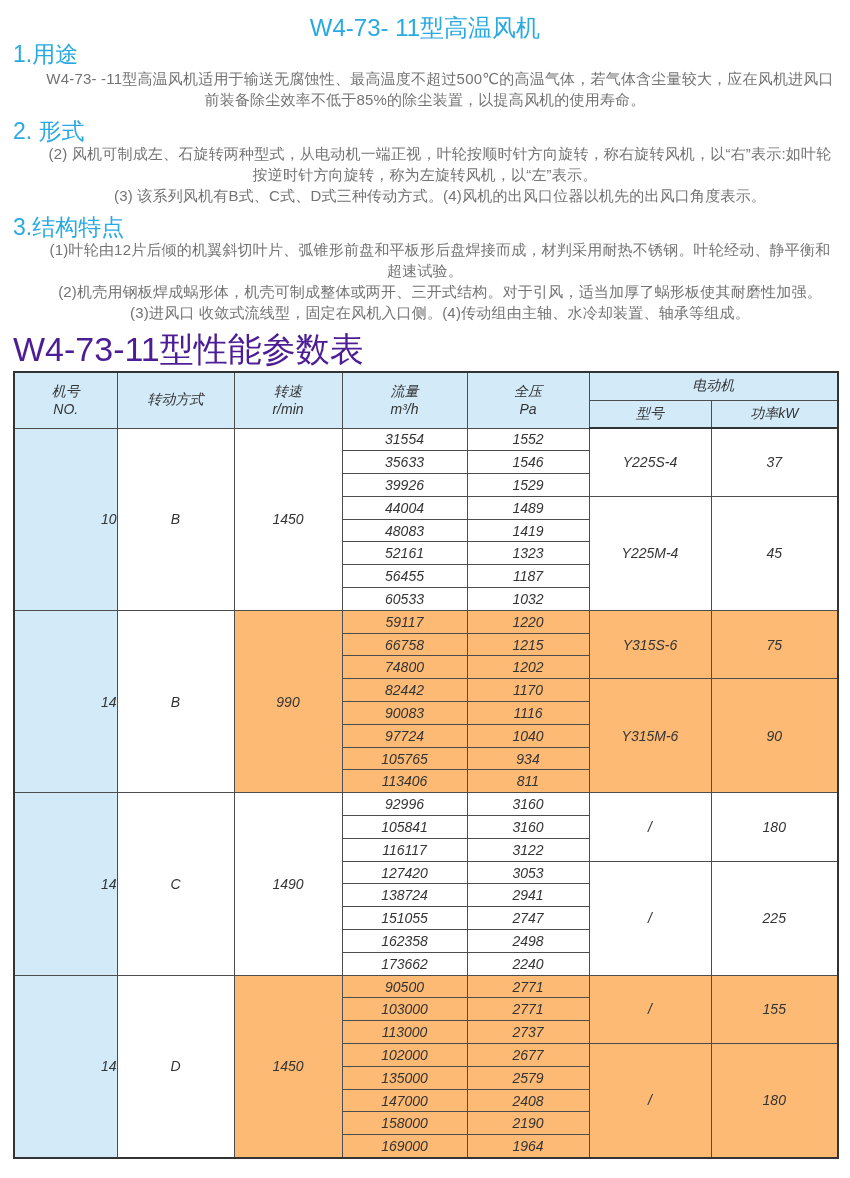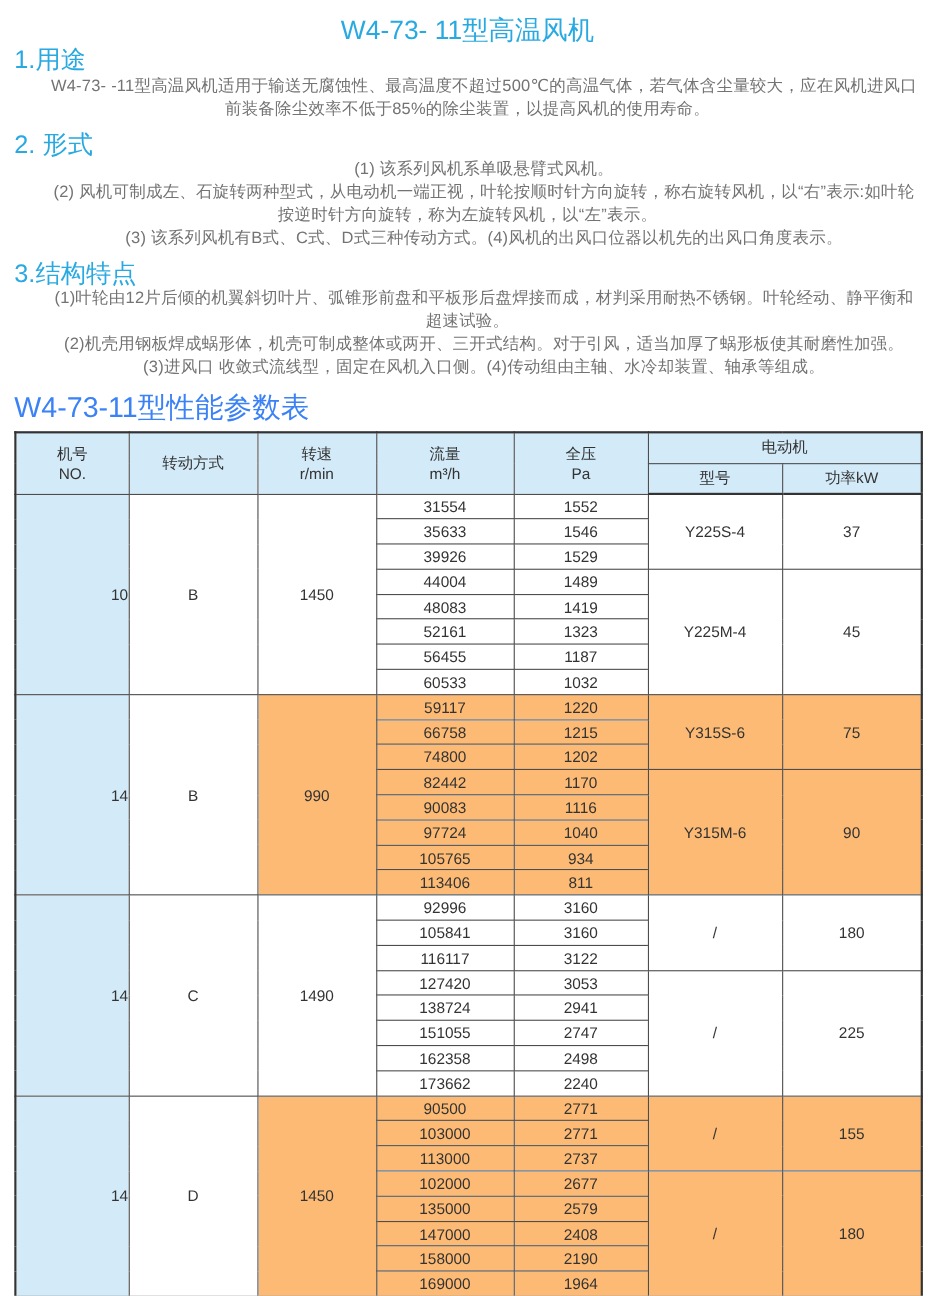--- a/index.html
+++ b/index.html
@@ -35,31 +35,32 @@
     font-size: 15px;
     color: #737373;
     line-height: 21px;
     margin: 0;
     text-indent: 2em;
     letter-spacing: 0.2px;
     text-align: center;
   }
   .sec1 .para { margin-top: 2px; }
   .table-title {
-    font-size: 26px;
+    font-size: 34px;
     font-weight: normal;
-    color: #3b82f6;
+    color: #4c1d95;
     margin: 10px 0 6px 0;
     line-height: 32px;
   }
   table.tbl {
     border-collapse: collapse;
     table-layout: fixed;
     width: 824px;
     border: 2px solid #333333;
+    font-style: italic;
   }
   .tbl th, .tbl td {
     border: 1px solid #4d4d4d;
     text-align: center;
     vertical-align: middle;
     padding: 0;
     font-size: 14px;
     color: #333333;
     font-weight: normal;
     overflow: hidden;
@@ -81,21 +82,20 @@
 
   <h1 class="doc-title">W4-73- 11型高温风机</h1>
 
   <div class="sec1">
     <h2 class="sec-heading">1.用途</h2>
     <p class="para">W4-73- -11型高温风机适用于输送无腐蚀性、最高温度不超过500℃的高温气体，若气体含尘量较大，应在风机进风口前装备除尘效率不低于85%的除尘装置，以提高风机的使用寿命。</p>
   </div>
 
   <div class="sec2">
     <h2 class="sec-heading h2">2. 形式</h2>
-    <p class="para">(1) 该系列风机系单吸悬臂式风机。</p>
     <p class="para">(2) 风机可制成左、石旋转两种型式，从电动机一端正视，叶轮按顺时针方向旋转，称右旋转风机，以“右”表示:如叶轮按逆时针方向旋转，称为左旋转风机，以“左”表示。</p>
     <p class="para">(3) 该系列风机有B式、C式、D式三种传动方式。(4)风机的出风口位器以机先的出风口角度表示。</p>
   </div>
 
   <div class="sec3">
     <h2 class="sec-heading h3">3.结构特点</h2>
     <p class="para">(1)叶轮由12片后倾的机翼斜切叶片、弧锥形前盘和平板形后盘焊接而成，材判采用耐热不锈钢。叶轮经动、静平衡和超速试验。</p>
     <p class="para">(2)机壳用钢板焊成蜗形体，机壳可制成整体或两开、三开式结构。对于引风，适当加厚了蜗形板使其耐磨性加强。</p>
     <p class="para">(3)进风口 收敛式流线型，固定在风机入口侧。(4)传动组由主轴、水冷却装置、轴承等组成。</p>
   </div>

